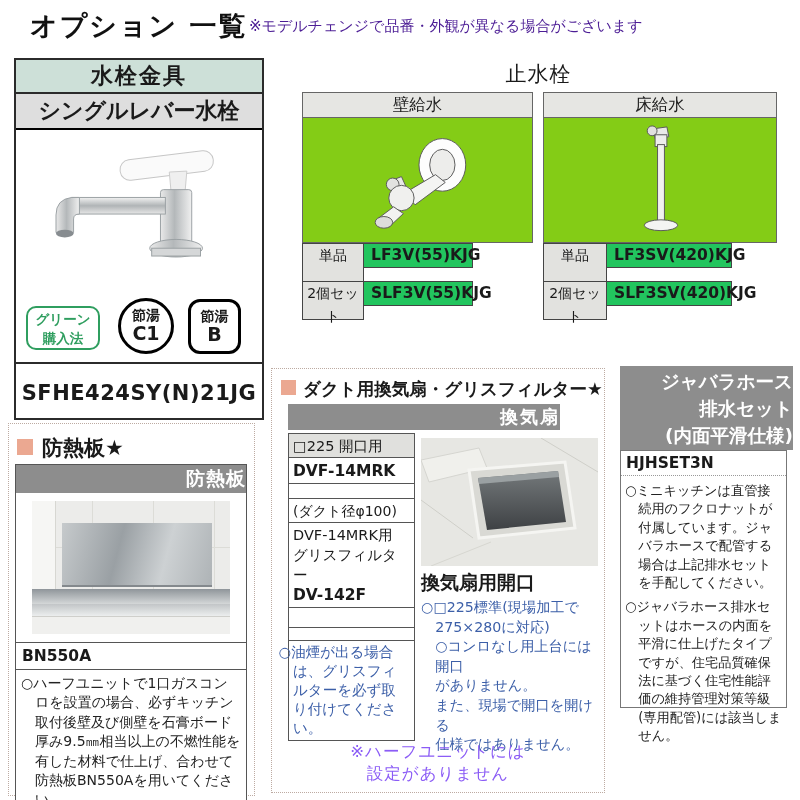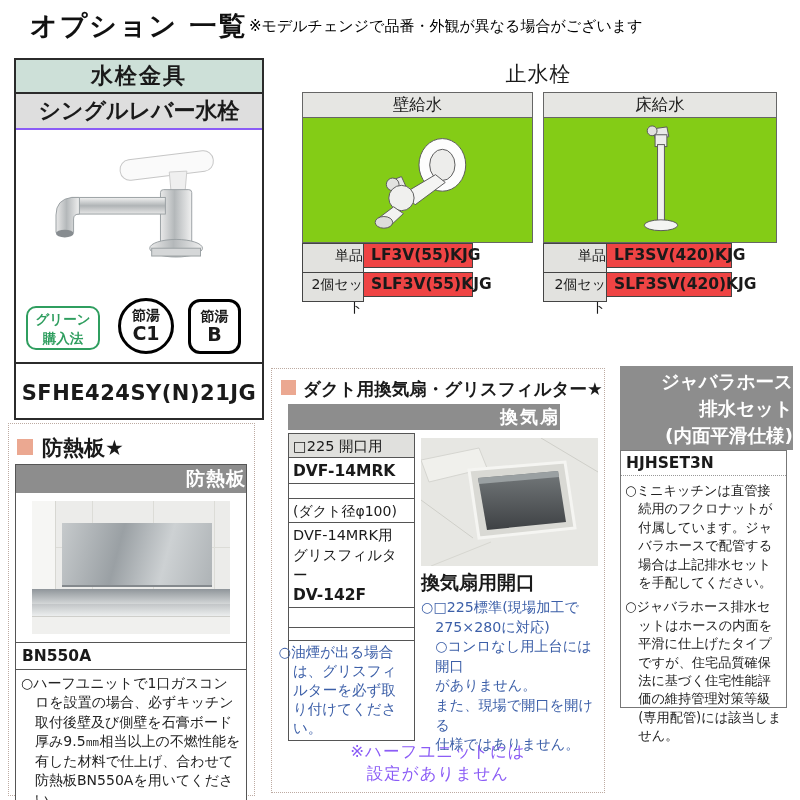--- a/index.html
+++ b/index.html
@@ -2,47 +2,47 @@
 <html><head>
 <meta charset="utf-8">
 <style>
   * { margin:0; padding:0; box-sizing:border-box; }
   html,body { background:#fff; }
   body { font-family:"DejaVu Sans","Liberation Sans",sans-serif; color:#1a1a1a; }
   .page { position:relative; width:800px; height:800px; background:#ffffff; overflow:hidden; }
 
   
   .page-title { position:absolute; left:30px; top:8px; font-size:27px; font-weight:bold; letter-spacing:2px; color:#111; }
-  .page-note { position:absolute; left:249px; top:17px; font-size:15px; color:#000000; }
+  .page-note { position:absolute; left:249px; top:17px; font-size:15px; color:#4c1d95; }
 
   
   .faucet-box { position:absolute; left:14px; top:58px; width:250px; height:362px; border:2px solid #2b2b2b; background:#fff;text-decoration:underline; }
   .faucet-h1 { position:absolute; left:0; top:0; width:100%; height:34px; background:#cde0d8; border-bottom:2px solid #2b2b2b; font-size:22px; font-weight:bold; text-align:center; line-height:32px; letter-spacing:2px; }
-  .faucet-h2 { position:absolute; left:0; top:34px; width:100%; height:36px; background:#dedede; border-bottom:2px solid #8b5cf6; font-size:22px; font-weight:bold; text-align:center; line-height:34px; }
+  .faucet-h2 { position:absolute; left:0; top:34px; width:100%; height:36px; background:#dedede; border-bottom:2px solid #000000; font-size:22px; font-weight:bold; text-align:center; line-height:34px; }
   .faucet-img { position:absolute; left:0; top:70px; width:100%; height:172px; display:flex; align-items:center; justify-content:center; }
   .badge-green { position:absolute; left:10px; top:246px; width:74px; height:44px; border:2px solid #2f9e5f; border-radius:10px; color:#2f9e5f; font-size:13.5px; font-weight:bold; text-align:center; line-height:19px; padding-top:2px; }
   .badge-c1 { position:absolute; left:102px; top:238px; width:56px; height:56px; border:3px solid #000; border-radius:50%; text-align:center; }
   .badge-b { position:absolute; left:172px; top:239px; width:53px; height:55px; border:3px solid #000; border-radius:12px; text-align:center; }
   .badge-top { display:block; font-size:14px; font-weight:bold; line-height:15px; margin-top:7px; }
   .badge-bot { display:block; font-size:19px; font-weight:bold; line-height:20px; }
   .faucet-model { position:absolute; left:0; top:302px; width:100%; height:58px; border-top:2px solid #2b2b2b; font-size:21px; font-weight:bold; text-align:center; line-height:58px; letter-spacing:0.5px; }
 
   
   .sv-title { position:absolute; left:300px; top:60px; width:477px; text-align:center; font-size:21px; font-weight:500; letter-spacing:1px; }
   .sv-panel { position:absolute; border:1px solid #666; background:#84cc16; }
   .sv-panel.p1 { left:302px; top:92px; width:231px; height:151px; }
   .sv-panel.p2 { left:543px; top:92px; width:234px; height:151px; }
   .sv-ph { height:25px; background:#e6e6e3; border-bottom:1px solid #666; text-align:center; font-size:16.5px; font-weight:500; line-height:24px; }
   .sv-pb { height:124px; display:flex; align-items:center; justify-content:center; }
   .sv-table { position:absolute; }
   .sv-table.t1 { left:302px; top:244px; }
   .sv-table.t2 { left:543px; top:244px; }
   .sv-row { display:flex; margin-top:-1px; }
-  .sv-lab { background:#e2e2df; border:1px solid #444; font-size:14px; text-align:right; line-height:23px; height:30px; }
-  .sv-val { background:#ef4444; border:1px solid #444; margin-left:-1px; font-size:15.5px; font-weight:bold; line-height:23px; height:25px; padding-left:7px; }
+  .sv-lab { background:#e2e2df; border:1px solid #444; font-size:14px; text-align:center; line-height:23px; height:39px; }
+  .sv-val { background:#22c55e; border:1px solid #444; margin-left:-1px; font-size:15.5px; font-weight:bold; line-height:23px; height:25px; padding-left:7px; }
   .t1 .sv-lab { width:62px; } .t1 .sv-val { width:110px; }
   .t2 .sv-lab { width:64px; } .t2 .sv-val { width:126px; }
 
   
   .hs-dotted { position:absolute; left:8px; top:423px; width:247px; height:373px; border:1px dotted #bdaba2; }
   .marker { display:inline-block; width:16px; height:16px; background:#eba891; margin-right:9px; }
   .hs-title { position:absolute; left:8px; top:10px; font-size:21px; font-weight:bold; }
   .hs-box { position:absolute; left:6px; top:40px; width:232px; border:1px solid #555; background:#fff; }
   .gray-hdr { background:#8d8d8d; color:#fff; font-weight:bold; text-align:right; }
   .hs-hdr { height:28px; font-size:19px; line-height:27px; letter-spacing:1px;padding-left:40px; }

